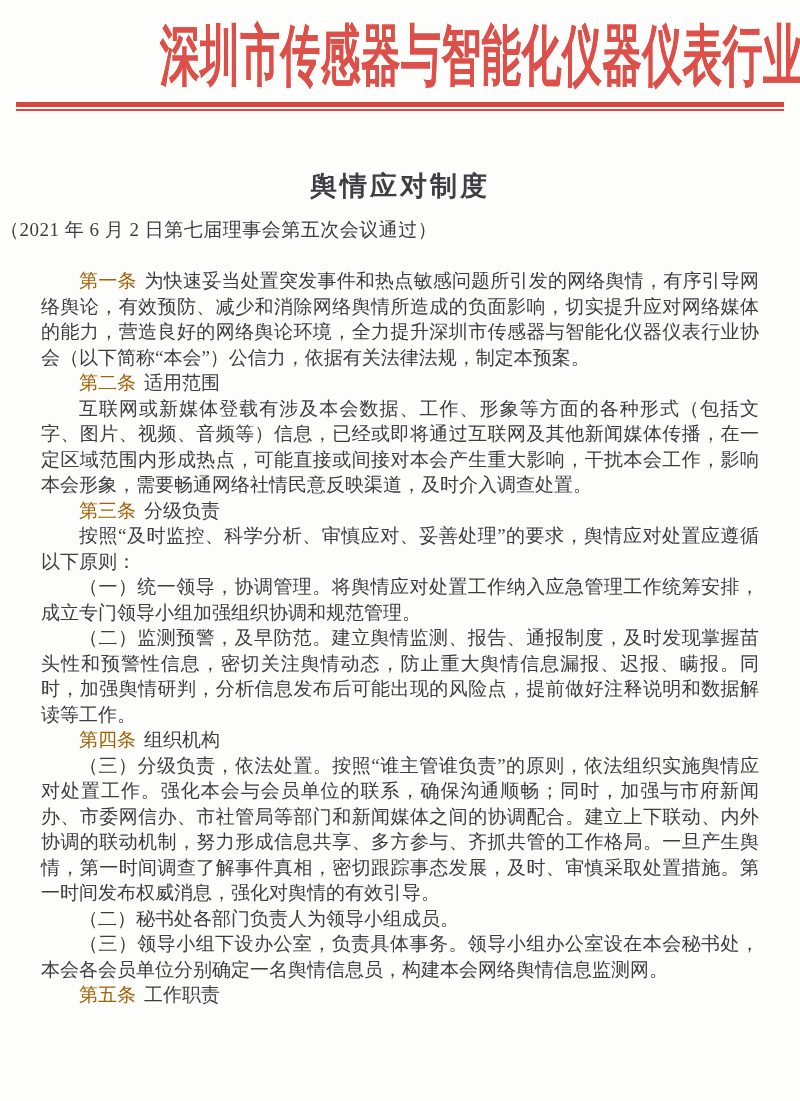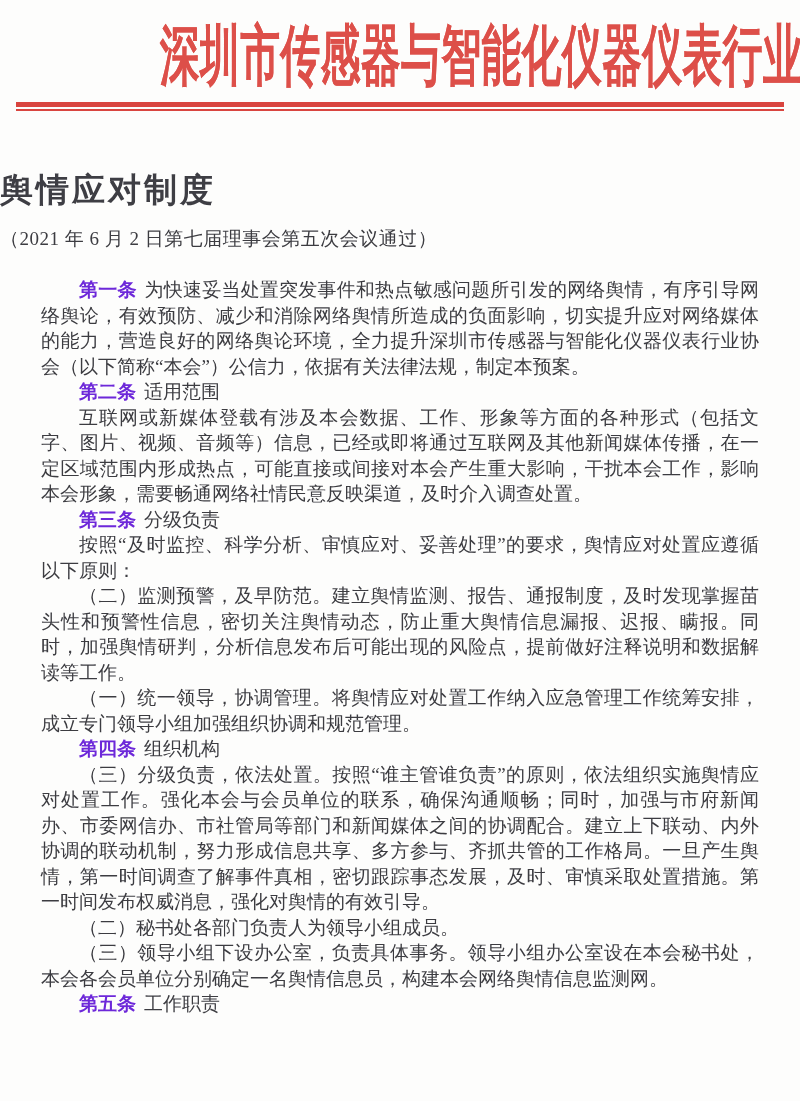--- a/index.html
+++ b/index.html
@@ -37,21 +37,22 @@
     width: 768px;
     margin: 11px auto 0;
     height: 2px;                 
     border-top: 5px solid #d9453f;
     border-bottom: 2px solid #d9453f;
     box-sizing: content-box;
   }
   
   .doc-title {
     margin: 57px 0 0;
-    font-size: 33px;
+    text-align: center;
+    font-size: 27px;
     font-weight: bold;
     letter-spacing: 3px;
     color: #3e3e44;
   }
   .doc-subtitle {
     margin-top: 13px;
     font-size: 19px;
     color: #3c3c41;
     letter-spacing: 0.5px;
   }
@@ -62,22 +63,22 @@
     font-size: 19px;
     line-height: 25.5px;
     text-align: justify;
     text-justify: inter-ideograph;
   }
   .para {
     margin: 0;
     text-indent: 2em;
   }
   .clause-label {
-    font-weight: bold;
-    color: #6d28d9;
+    font-weight: normal;
+    color: #a16207;
   }
   .clause-label:not(:empty) {
     margin-right: 0.42em;
   }
 </style>
 </head>
 <body>
 
 <div class="page">
 
@@ -89,22 +90,22 @@
   <h1 class="doc-title">舆情应对制度</h1>
 
   <div class="doc-subtitle">（2021 年 6 月 2 日第七届理事会第五次会议通过）</div>
 
   <div class="doc-body">
     <p class="para"><b class="clause-label">第一条</b><span>为快速妥当处置突发事件和热点敏感问题所引发的网络舆情，有序引导网络舆论，有效预防、减少和消除网络舆情所造成的负面影响，切实提升应对网络媒体的能力，营造良好的网络舆论环境，全力提升深圳市传感器与智能化仪器仪表行业协会（以下简称“本会”）公信力，依据有关法律法规，制定本预案。</span></p>
     <p class="para"><b class="clause-label">第二条</b><span>适用范围</span></p>
     <p class="para"><b class="clause-label"></b><span>互联网或新媒体登载有涉及本会数据、工作、形象等方面的各种形式（包括文字、图片、视频、音频等）信息，已经或即将通过互联网及其他新闻媒体传播，在一定区域范围内形成热点，可能直接或间接对本会产生重大影响，干扰本会工作，影响本会形象，需要畅通网络社情民意反映渠道，及时介入调查处置。</span></p>
     <p class="para"><b class="clause-label">第三条</b><span>分级负责</span></p>
     <p class="para"><b class="clause-label"></b><span>按照“及时监控、科学分析、审慎应对、妥善处理”的要求，舆情应对处置应遵循以下原则：</span></p>
+    <p class="para"><b class="clause-label"></b><span>（一）统一领导，协调管理。将舆情应对处置工作纳入应急管理工作统筹安排，成立专门领导小组加强组织协调和规范管理。</span></p>
     <p class="para"><b class="clause-label"></b><span>（二）监测预警，及早防范。建立舆情监测、报告、通报制度，及时发现掌握苗头性和预警性信息，密切关注舆情动态，防止重大舆情信息漏报、迟报、瞒报。同时，加强舆情研判，分析信息发布后可能出现的风险点，提前做好注释说明和数据解读等工作。</span></p>
-    <p class="para"><b class="clause-label"></b><span>（一）统一领导，协调管理。将舆情应对处置工作纳入应急管理工作统筹安排，成立专门领导小组加强组织协调和规范管理。</span></p>
     <p class="para"><b class="clause-label">第四条</b><span>组织机构</span></p>
     <p class="para"><b class="clause-label"></b><span>（三）分级负责，依法处置。按照“谁主管谁负责”的原则，依法组织实施舆情应对处置工作。强化本会与会员单位的联系，确保沟通顺畅；同时，加强与市府新闻办、市委网信办、市社管局等部门和新闻媒体之间的协调配合。建立上下联动、内外协调的联动机制，努力形成信息共享、多方参与、齐抓共管的工作格局。一旦产生舆情，第一时间调查了解事件真相，密切跟踪事态发展，及时、审慎采取处置措施。第一时间发布权威消息，强化对舆情的有效引导。</span></p>
     <p class="para"><b class="clause-label"></b><span>（二）秘书处各部门负责人为领导小组成员。</span></p>
     <p class="para"><b class="clause-label"></b><span>（三）领导小组下设办公室，负责具体事务。领导小组办公室设在本会秘书处，本会各会员单位分别确定一名舆情信息员，构建本会网络舆情信息监测网。</span></p>
     <p class="para"><b class="clause-label">第五条</b><span>工作职责</span></p>
   </div>
 
 </div>
 
 </body></html>

